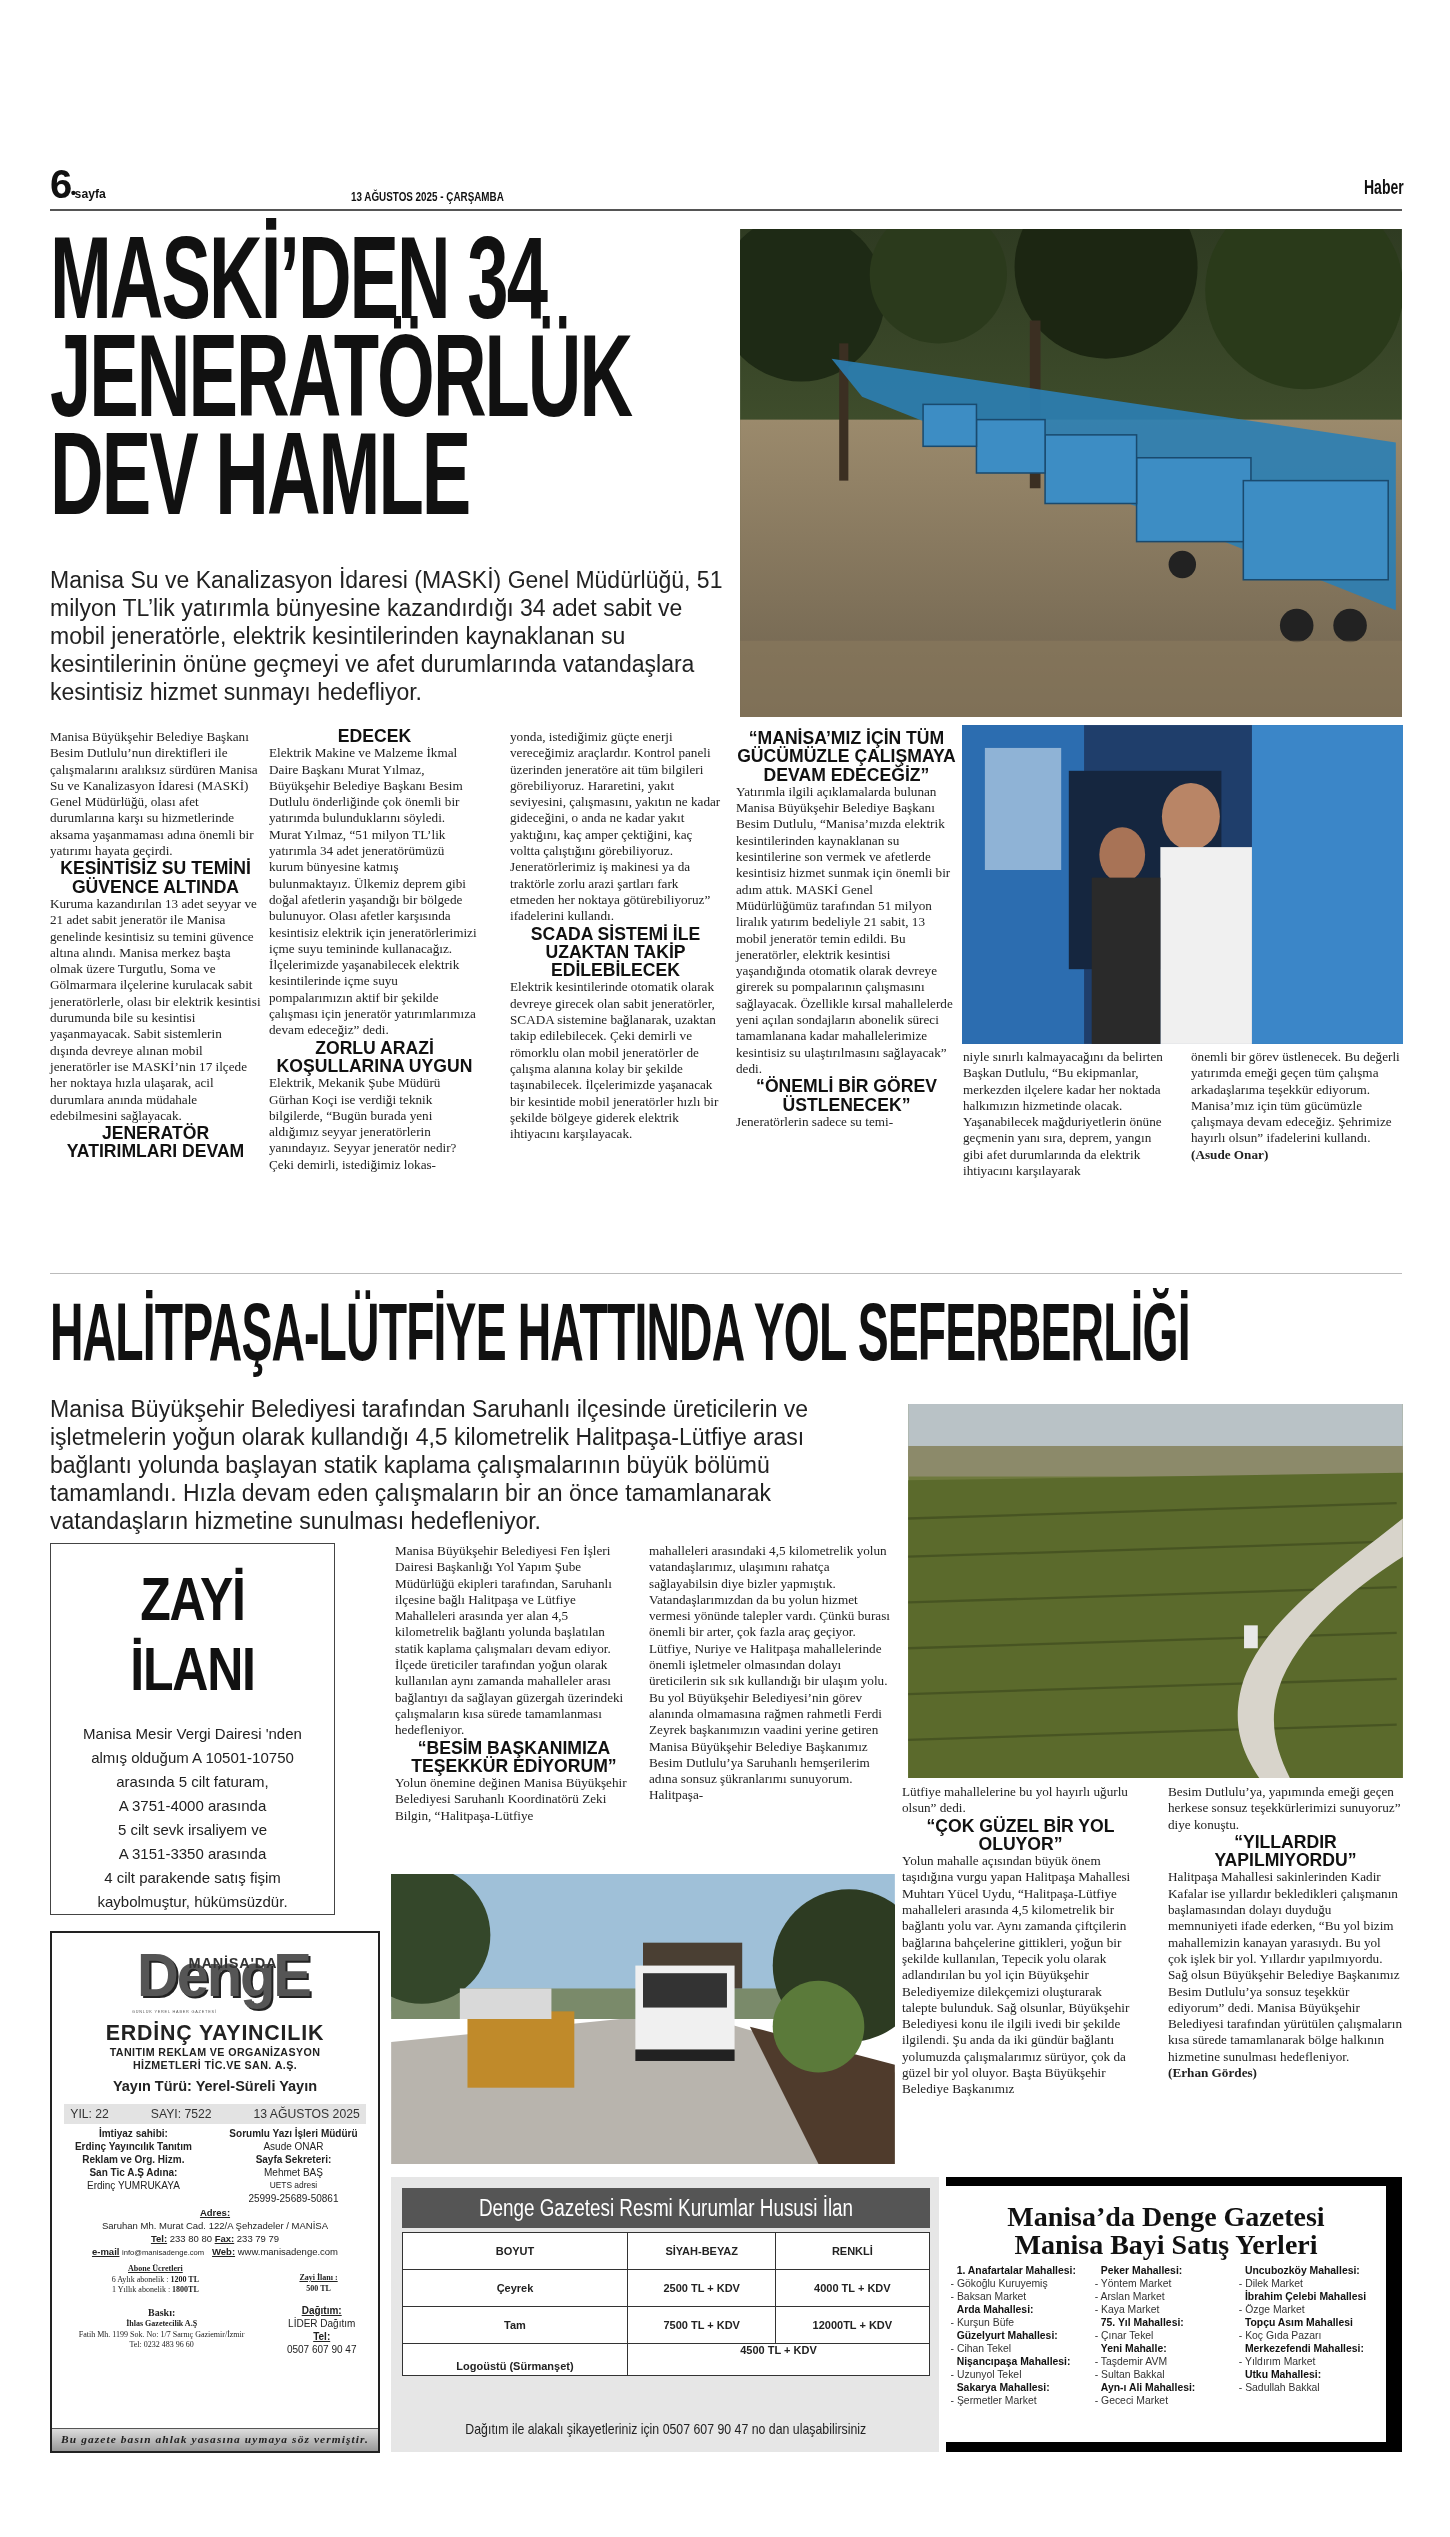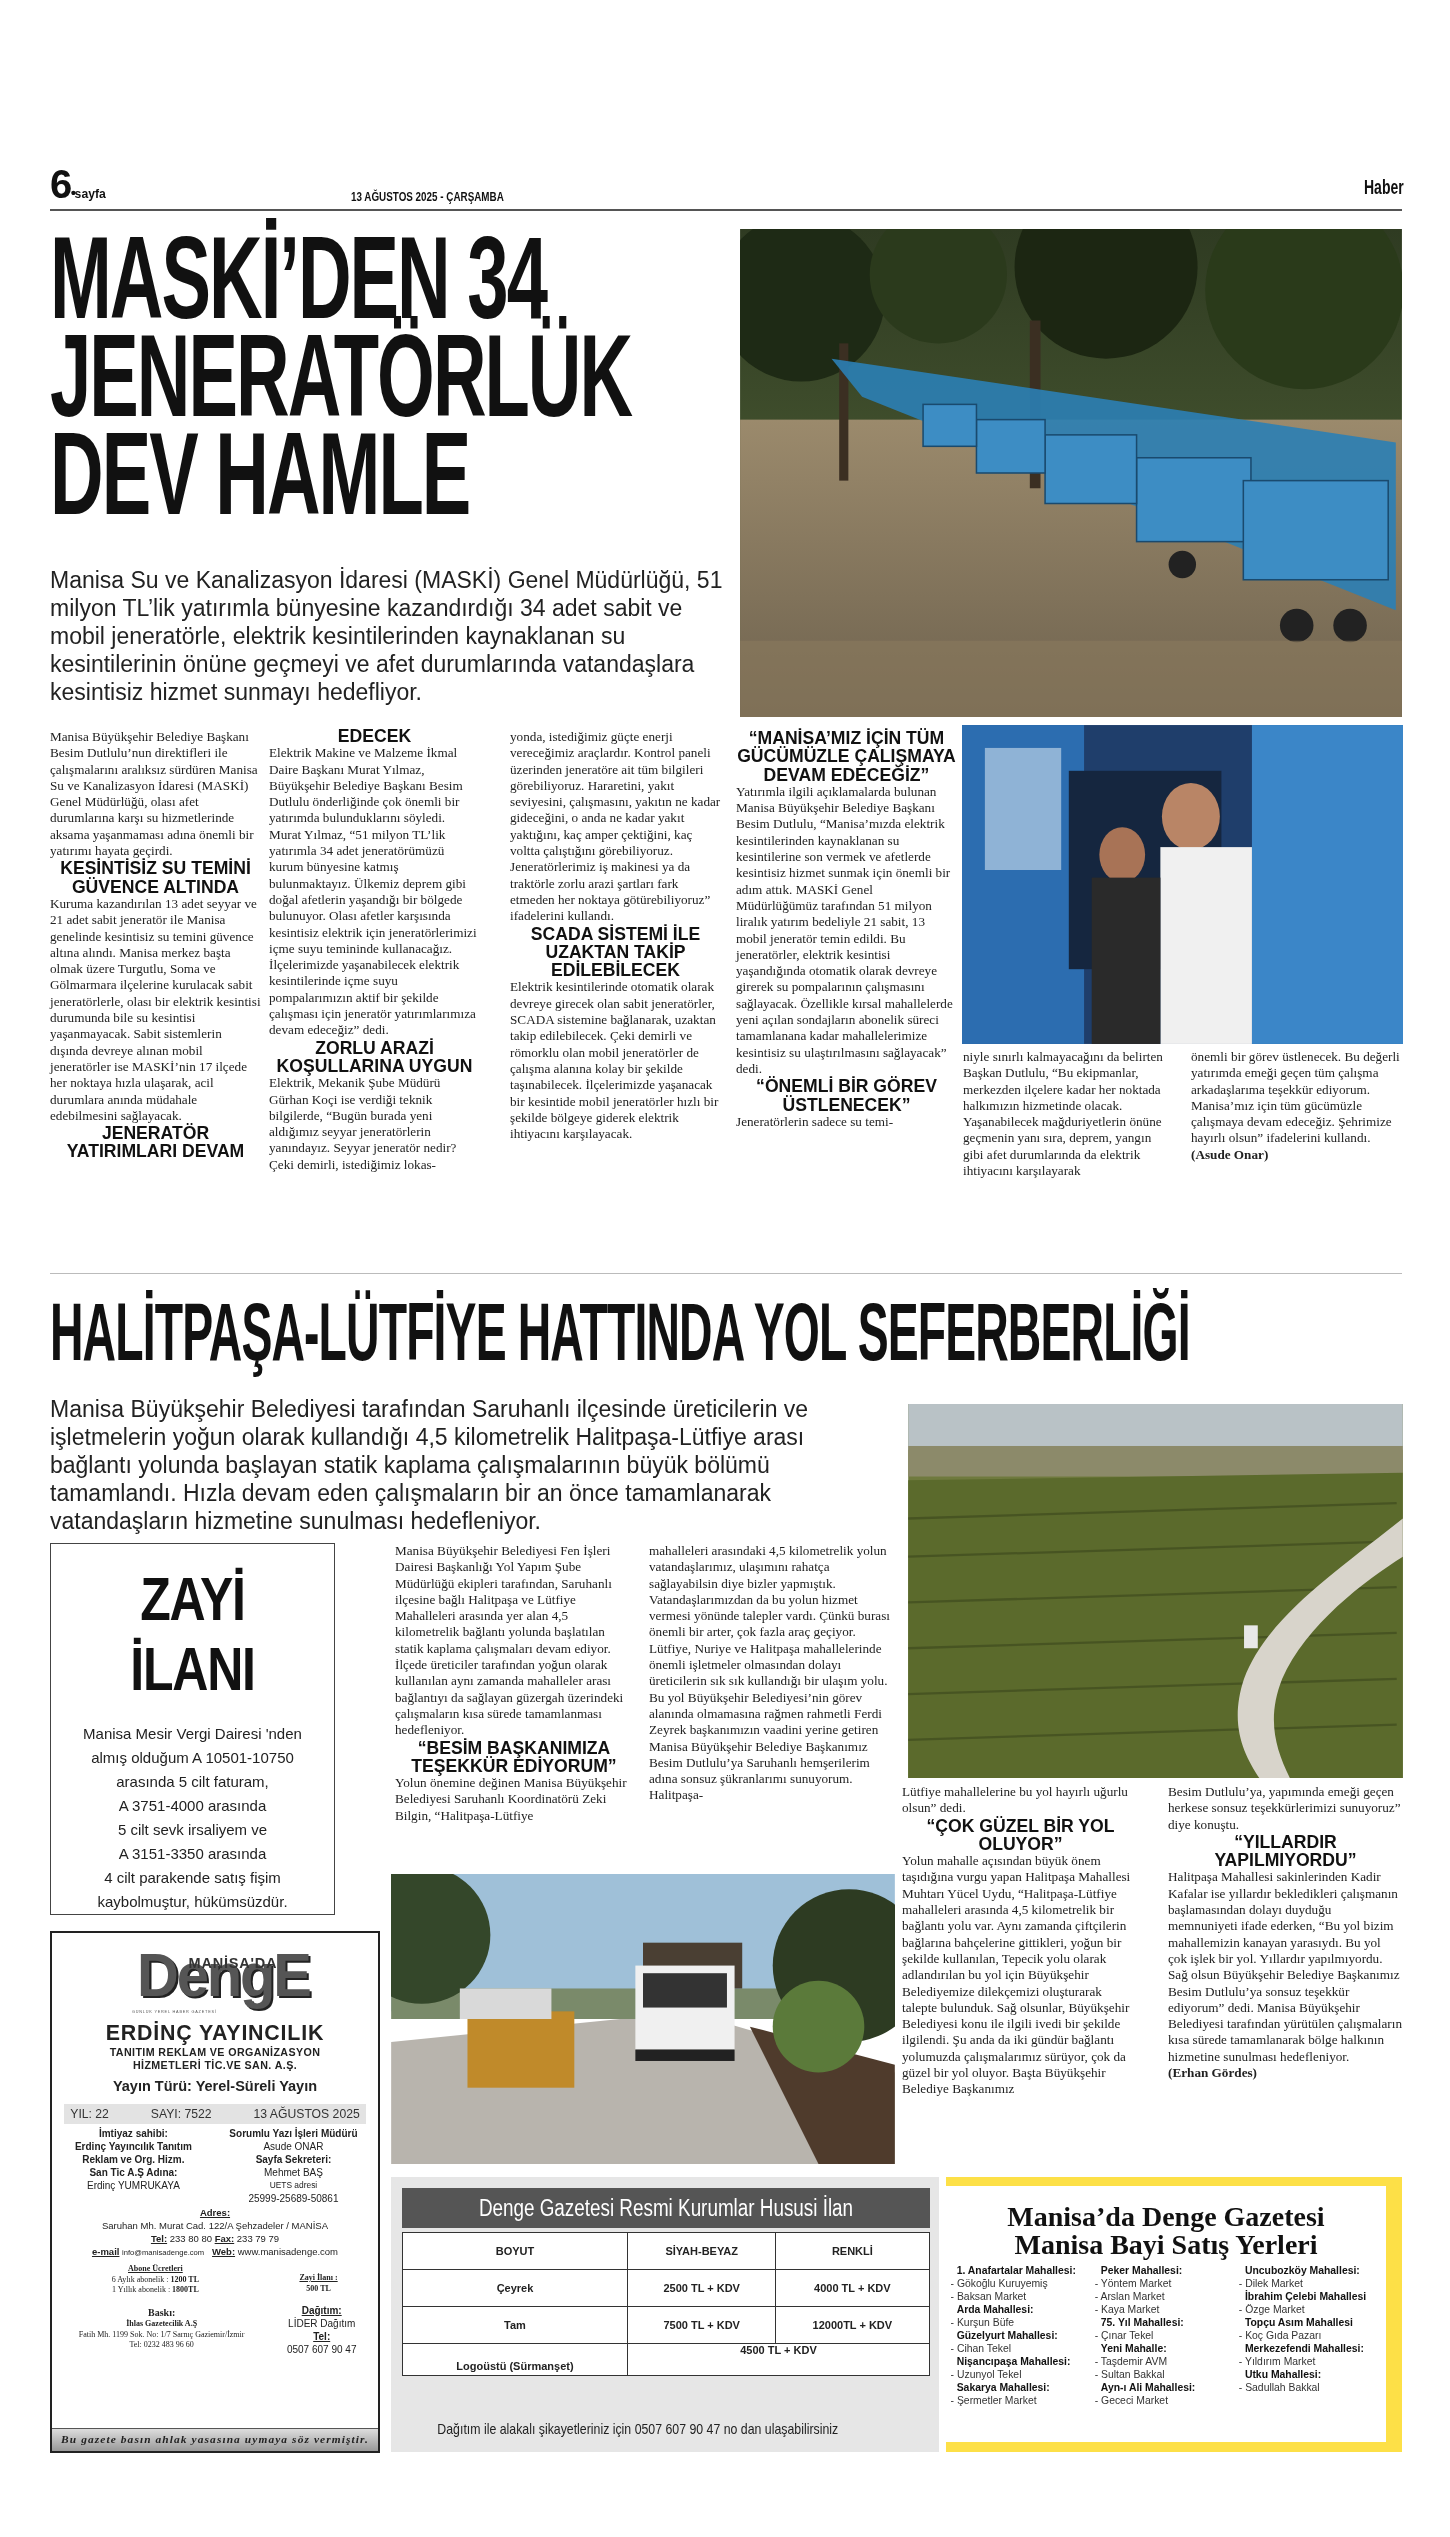--- a/index.html
+++ b/index.html
@@ -52,25 +52,25 @@
   .k-foot { position: absolute; left: 0; right: 0; bottom: 0; height: 23px; background: linear-gradient(#ddd,#999); border-top: 1.5px solid #555; font-family: "Liberation Serif", serif; font-style: italic; font-weight: 700; font-size: 11.4px; line-height: 21.4px; letter-spacing: 1.1px; color: #222; }
   .k-small { font-family: "Liberation Serif", serif; font-size: 8px; line-height: 10.7px; color: #222; }
 
   
   .tarife-wrap { left: 391px; top: 2177px; width: 548px; height: 275px; background: #e6e6e6; }
   .tarife-title { position: absolute; left: 10.7px; top: 10.7px; width: 528px; height: 40px; background: #555; color: #fff; font-family: "Liberation Sans", sans-serif; font-size: 23px; line-height: 40px; text-align: center; }
   .tarife-title span { display: inline-block; transform: scaleX(0.82); }
   table.tarife { position: absolute; left: 10.7px; top: 55px; width: 528px; border-collapse: collapse; background: #fff; font-family: "Liberation Sans", sans-serif; font-weight: 700; font-size: 11px; color: #222; }
   table.tarife td, table.tarife th { border: 1.5px solid #333; text-align: center; height: 37px; }
   table.tarife tr:last-child td { height: 32px; }
-  .tarife-note { position: absolute; left: 10.7px; top: 244px; width: 528px; font-family: "Liberation Sans", sans-serif; font-size: 14.5px; color: #222; }
+  .tarife-note { position: absolute; left: 10.7px; top: 244px; width: 528px; text-align: center; font-family: "Liberation Sans", sans-serif; font-size: 14.5px; color: #222; }
   .tarife-note span { display: inline-block; transform: scaleX(0.85); }
 
   
-  .bayi-wrap { left: 946px; top: 2177px; width: 456px; height: 275px; background: #fde047; }
+  .bayi-wrap { left: 946px; top: 2177px; width: 456px; height: 275px; background: #000000; }
   .bayi-inner { position: absolute; left: 0; top: 9.2px; width: 440px; height: 256px; background: #fff; }
   .bayi-title { text-align: center; font-family: "Liberation Serif", serif; font-weight: 700; font-size: 28px; line-height: 27.5px; margin-top: 17px; color: #111; }
   .bayi-cols { display: flex; padding: 6.1px 3.1px 0 4.6px; font-family: "Liberation Sans", sans-serif; font-size: 10.4px; line-height: 13px; color: #333; }
   .bayi-cols .c { flex: 1; }
   .bayi-cols .m { font-weight: 700; color: #111; padding-left: 6.1px; }
 </style>
 </head>
 <body>
 
 <div class="abs pg-num"><span>6</span><span style="font-size:15.3px">•</span><small>sayfa</small></div>

